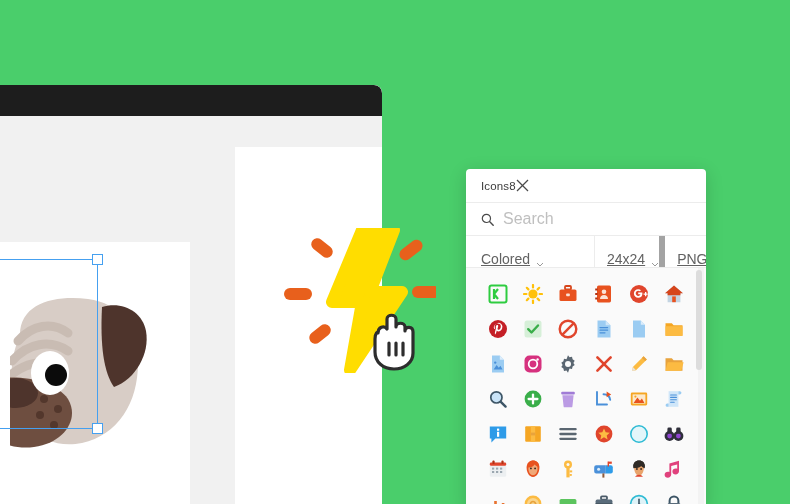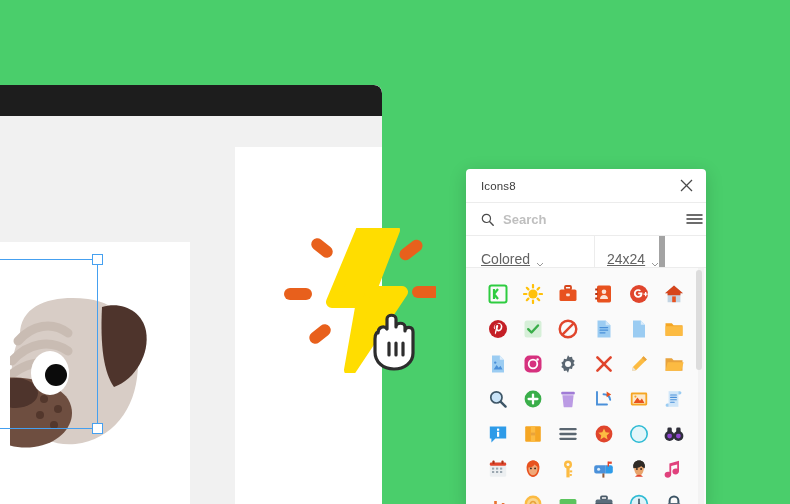--- a/index.html
+++ b/index.html
@@ -95,21 +95,20 @@
     box-shadow: 0 4px 18px rgba(0,0,0,0.16);
     overflow: hidden;
     display: flex;
     flex-direction: column;
   }
   #panel-header {
     height: 34px;
     flex: 0 0 34px;
     display: flex;
     align-items: center;
-    justify-content: space-between;
     padding: 0 13px 0 15px;
     border-bottom: 1px solid #ECECEC;
   }
   #panel-title {
     font-size: 11.5px;
     color: #3C3C3C;
     letter-spacing: 0.15px;
     font-weight: 400;
   }
   #panel-close { cursor: pointer; line-height: 0; }
@@ -121,24 +120,23 @@
     align-items: center;
     padding: 0 12px 0 15px;
     border-bottom: 1px solid #ECECEC;
   }
   #search-icon { line-height: 0; margin-right: 9px; }
   #search-input {
     flex: 1;
     border: none;
     outline: none;
     font-family: "Liberation Sans", sans-serif;
-    font-size: 13px;
+    font-size: 16px;
     color: #4A4A4A;
     background: transparent;
-    font-weight: bold;
   }
   #search-input::placeholder { color: #BFBFBF; }
   #burger-menu { line-height: 0; cursor: pointer; margin-left: 8px; }
 
   #panel-filter-row {
     height: 32px;
     flex: 0 0 32px;
     display: flex;
     align-items: stretch;
     border-bottom: 1px solid #ECECEC;
@@ -301,20 +299,28 @@
         </span>
       </div>
       <div class="filter-cell" id="filter-size">
         <span>24x24</span>
         <span class="chev">
           <svg width="8" height="5" viewBox="0 0 8 5" aria-hidden="true">
             <path d="M1 1 L4 4 L7 1" fill="none" stroke="#9A9A9A" stroke-width="1"></path>
           </svg>
         </span>
       </div>
+      <div class="filter-cell" id="filter-format">
+        <span>PNG</span>
+        <span class="chev">
+          <svg width="8" height="5" viewBox="0 0 8 5" aria-hidden="true">
+            <path d="M1 1 L4 4 L7 1" fill="none" stroke="#9A9A9A" stroke-width="1"></path>
+          </svg>
+        </span>
+      </div>
     </div>
 
     <div id="icon-grid-wrap">
       <div id="icon-grid">
           <div class="grid-icon">
             <svg width="20" height="20" viewBox="0 0 20 20" aria-hidden="true">
               <rect x="1.5" y="1.5" width="17" height="17" rx="2" fill="none" stroke="#2ECC40" stroke-width="2"></rect>
               <path d="M6 5v10M6 10l4-5M6 10l4 5" stroke="#2ECC40" stroke-width="2.2" fill="none"></path>
             </svg>
           </div>

